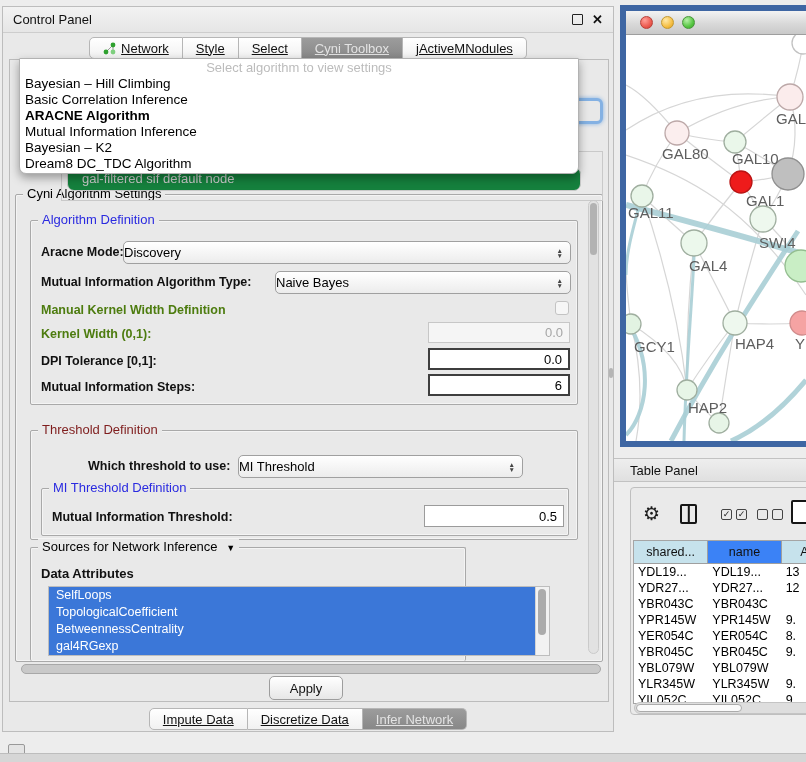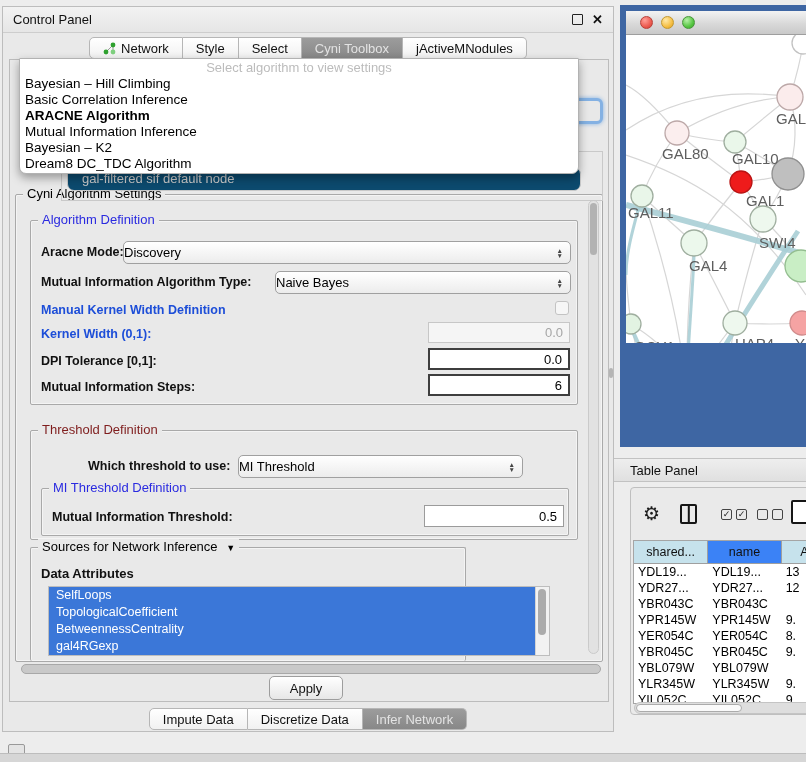--- a/index.html
+++ b/index.html
@@ -7,63 +7,63 @@
   #root{position:relative;width:806px;height:762px;overflow:hidden;background:#ededed;}
   
   .cp{position:absolute;left:2px;top:6px;width:612px;height:726px;background:#e9e9e9;border:1px solid #bdbdbd;box-sizing:border-box;}
   .cp-titlebar{position:absolute;left:0;top:0;width:100%;height:26px;display:flex;align-items:center;padding:0 10px;box-sizing:border-box;background:linear-gradient(#f2f2f2,#e6e6e6);border-bottom:1px solid #cdcdcd;}
   .cp-title{font-size:13px;color:#111;}
   .cp-win-icons{margin-left:auto;display:flex;align-items:center;gap:9px;}
   .float-ic{width:9px;height:9px;border:1.6px solid #222;border-radius:1px;}
   .close-ic{font-size:13px;font-weight:bold;color:#111;line-height:13px;}
   
   .cp-tabs{position:absolute;left:0;top:27px;width:100%;height:25px;display:flex;justify-content:center;align-items:flex-end;}
-  .tab{height:22px;display:flex;align-items:center;gap:5px;padding:0 13px;font-size:13px;color:#111;background:linear-gradient(#ffffff,#f1f1f1);border:1px solid #b6b6b6;border-left:none;box-sizing:border-box;}
+  .tab{height:22px;display:flex;align-items:center;gap:5px;padding:0 13px;font-size:13px;color:#111;background:linear-gradient(#ffffff,#f1f1f1);border:1px solid #b6b6b6;border-left:none;box-sizing:border-box;text-decoration:underline;}
   .tab:first-child{border-left:1px solid #b6b6b6;border-radius:5px 0 0 5px;}
   .tab:last-child{border-radius:0 5px 5px 0;}
   .tab.sel{background:linear-gradient(#9c9c9c,#888888);color:#e3e3e3;}
   
   .cp-body{position:absolute;left:6px;top:52px;width:600px;height:643px;background:#e9e9e9;border:1px solid #bcbcbc;box-sizing:border-box;}
   
   .popup{position:absolute;left:16px;top:51px;width:560px;height:116px;background:#fff;border:1px solid #b2b2b2;border-radius:1px 1px 7px 7px;box-shadow:0 4px 10px rgba(0,0,0,0.35);z-index:30;box-sizing:border-box;padding-top:1px;}
   .popup-ph{text-align:center;color:#bcbcbc;font-size:13px;height:16px;line-height:16px;}
   .popup-item{font-size:13.5px;height:16px;line-height:16px;padding:0 5px;color:#000;white-space:nowrap;}
   .popup-item.b{font-weight:bold;}
   .focus-combo{position:absolute;left:564px;top:91px;width:36px;height:26px;border-radius:6px;background:#e8e8e8;border:3px solid #84b1e3;box-shadow:0 0 4px #84b1e3;z-index:5;box-sizing:border-box;}
   .ghost-group{position:absolute;left:58px;top:144px;width:542px;height:50px;border:1px solid #c9c9c9;z-index:4;box-sizing:border-box;}
-  .ghost-combo{position:absolute;left:64px;top:160px;width:514px;height:24px;background:#0c4a6e;border:1px solid #c9c9c9;border-radius:7px;z-index:5;color:#c9c9c9;font-size:13px;line-height:22px;padding-left:14px;box-sizing:border-box;white-space:nowrap;overflow:hidden;}
+  .ghost-combo{position:absolute;left:64px;top:160px;width:514px;height:24px;background:#15803d;border:1px solid #c9c9c9;border-radius:7px;z-index:5;color:#c9c9c9;font-size:13px;line-height:22px;padding-left:14px;box-sizing:border-box;white-space:nowrap;overflow:hidden;}
   
   .groupbox{position:absolute;border:1px solid #a9a9a9;border-radius:2px;box-shadow:0 0 0 1px #f4f4f4 inset;box-sizing:border-box;}
   .gb-title{position:absolute;top:-9px;left:7px;background:#e9e9e9;padding:0 4px;font-size:13px;white-space:nowrap;}
   .gb-title.blue{color:#2a2ae0;}
   .gb-title.green{color:#7f1d1d;}
   .settings{position:absolute;left:12px;top:187px;width:588px;height:468px;}
   .lbl{position:absolute;font-size:12.5px;font-weight:bold;color:#111;white-space:nowrap;}
-  .lbl.dis{color:#1d4ed8;}
+  .lbl.dis{color:#4d7c0f;}
   .combo{position:absolute;background:linear-gradient(#ffffff,#ececec);border:1px solid #a0a0a0;border-radius:5px;font-size:13px;display:flex;align-items:center;box-sizing:border-box;color:#000;}
   .combo .arrows{position:absolute;right:7px;top:50%;transform:translateY(-50%);display:flex;flex-direction:column;font-size:6.5px;color:#444;line-height:5.5px;}
   .tfield{position:absolute;background:#fff;border:1px solid #9b9b9b;font-size:13px;color:#000;display:flex;align-items:center;justify-content:flex-end;padding:0 6px;box-sizing:border-box;}
   .tfield.strong{border:2px solid #3e3e3e;}
   .tfield.dis{background:#f5f5f5;color:#a6a6a6;border:1px solid #c7c7c7;}
   .cbox{position:absolute;width:14px;height:14px;border:1px solid #c3c3c3;border-radius:3px;background:#f6f6f6;box-sizing:border-box;}
   .tri{font-size:10px;color:#000;margin-left:5px;}
   .hub-row{position:absolute;font-size:13px;color:#111;white-space:nowrap;}
   
   .attr-list{position:absolute;background:#fff;border:1px solid #bdbdbd;overflow:hidden;box-sizing:border-box;}
   .attr-item{height:17px;line-height:17px;font-size:12.5px;color:#fff;background:#3b77d8;padding-left:7px;white-space:nowrap;}
   .list-vsb{position:absolute;right:0;top:0;bottom:0;width:13px;background:#f2f2f2;border-left:1px solid #d4d4d4;}
   .list-vsb .thumb{position:absolute;left:2px;top:2px;width:8px;height:46px;background:#ababab;border-radius:4px;}
   .vsb{position:absolute;right:3px;top:5px;width:11px;height:454px;background:#e2e2e2;border:1px solid #cacaca;border-radius:6px;box-sizing:border-box;}
   .vsb .thumb{position:absolute;left:1px;top:2px;width:7px;height:52px;background:#b2b2b2;border-radius:4px;}
   .hbar{position:absolute;left:18px;top:657px;width:580px;height:10px;background:#c9c9c9;border:1px solid #a8a8a8;border-radius:5px;box-sizing:border-box;}
   .apply{position:absolute;left:266px;top:669px;width:72px;height:22px;background:linear-gradient(#ffffff,#e7e7e7);border:1px solid #9d9d9d;border-radius:5px;font-size:13px;color:#111;display:flex;align-items:center;justify-content:center;}
   .bottom-tabs{position:absolute;left:0;top:701px;width:100%;display:flex;justify-content:center;}
   
   .net-win{position:absolute;left:620px;top:5px;width:186px;height:442px;background:#3e66a3;box-sizing:border-box;padding:6px 0 6px 6px;}
-  .net-inner{width:180px;height:332px;background:#fff;position:relative;overflow:hidden;}
+  .net-inner{width:180px;height:430px;background:#fff;position:relative;overflow:hidden;}
   .net-titlebar{height:24px;background:linear-gradient(#f3f3f3 0%,#d9d9d9 55%,#c9c9c9 100%);border-bottom:1px solid #9e9e9e;display:flex;align-items:center;padding-left:14px;gap:8px;box-sizing:border-box;}
   .light{width:13px;height:13px;border-radius:50%;box-sizing:border-box;}
   .light.r{background:radial-gradient(circle at 35% 30%,#ff9f97,#ec5b50 60%,#c93b31);border:1px solid #b94039;}
   .light.y{background:radial-gradient(circle at 35% 30%,#ffe9a8,#f5bf45 60%,#d99b23);border:1px solid #c3992e;}
   .light.g{background:radial-gradient(circle at 35% 30%,#b7f0a8,#57c643 60%,#3da52c);border:1px solid #47963a;}
   
   .tp-titlebar{position:absolute;left:614px;top:458px;width:192px;height:24px;background:linear-gradient(#eeeeee,#e0e0e0);border-top:1px solid #c2c2c2;border-bottom:1px solid #c2c2c2;display:flex;align-items:center;padding-left:16px;font-size:13px;color:#111;box-sizing:border-box;}
   .tp{position:absolute;left:630px;top:487px;width:200px;height:228px;background:#eaeaea;border:1px solid #bfbfbf;border-radius:4px;box-sizing:border-box;}
   .tp-toolbar{position:absolute;left:0;top:10px;width:100%;height:38px;}
   .gear{position:absolute;left:12px;top:4px;font-size:19px;color:#1c1c1c;line-height:24px;}

